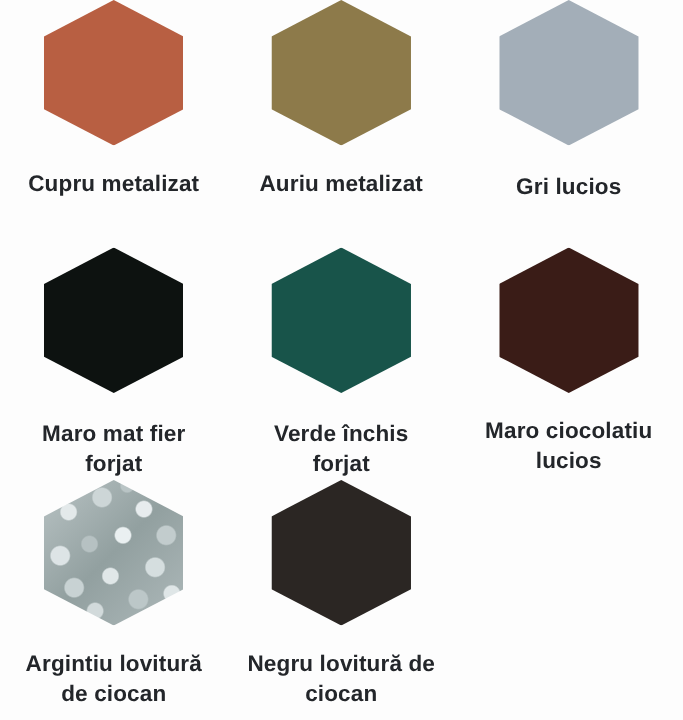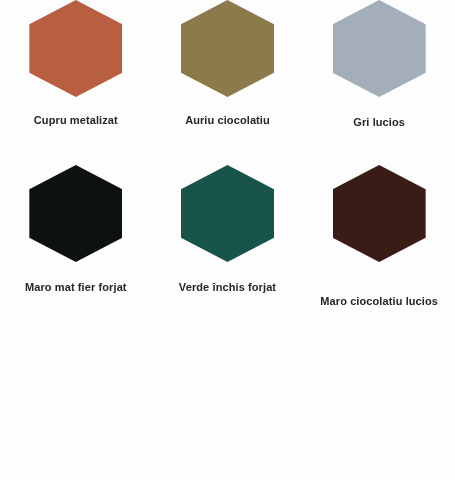--- a/index.html
+++ b/index.html
@@ -44,30 +44,30 @@
   .hex::after {
     content: "";
     position: absolute;
     inset: 0;
     border-radius: 10px;
     pointer-events: none;
   }
 
   .hex-label {
     margin-top: 16px;
-    font-size: 11px;
+    font-size: 15px;
     font-weight: bold;
     color: #23262a;
     text-align: center;
     line-height: 1.35;
     letter-spacing: 0.1px;
     max-width: 126px;
   }
   .row-2 .hex-label { margin-top: 18px; }
-  .row-3 .hex-label { margin-top: 32px; }
+  .row-3 .hex-label { margin-top: 16px; }
 
   
   .hex.texture-hammered-silver {
     background-color: #9fa9a9;
     background-image:
       radial-gradient(circle at 18% 22%, #e3e9ea 0 5px, transparent 6px),
       radial-gradient(circle at 42% 12%, #cdd6d7 0 6px, transparent 7px),
       radial-gradient(circle at 72% 20%, #e7ecee 0 5px, transparent 6px),
       radial-gradient(circle at 88% 38%, #c2cccd 0 6px, transparent 7px),
       radial-gradient(circle at 12% 52%, #dde4e6 0 6px, transparent 7px),
@@ -109,34 +109,42 @@
 <body style="background: rgb(253, 253, 253);">
 
 <div class="palette-grid">
 
   <div class="swatch-cell row-1">
     <div class="hex" id="hex-0-0" style="background: rgb(184, 95, 66);"></div>
     <div class="hex-label">Cupru metalizat</div>
   </div>
   <div class="swatch-cell row-1">
     <div class="hex" id="hex-0-1" style="background: rgb(141, 122, 74);"></div>
-    <div class="hex-label">Auriu ciocolatiu</div>
+    <div class="hex-label">Auriu metalizat</div>
   </div>
 
   <div class="swatch-cell row-2">
     <div class="hex" id="hex-1-0" style="background: rgb(163, 174, 184);"></div>
     <div class="hex-label">Gri lucios</div>
   </div>
   <div class="swatch-cell row-2">
     <div class="hex" id="hex-1-1" style="background: rgb(13, 18, 16);"></div>
     <div class="hex-label">Maro mat fier forjat</div>
   </div>
   <div class="swatch-cell row-2">
     <div class="hex" id="hex-1-2" style="background: rgb(24, 84, 74);"></div>
     <div class="hex-label">Verde închis forjat</div>
   </div>
 
   <div class="swatch-cell row-3">
     <div class="hex" id="hex-2-0" style="background: rgb(58, 28, 23);"></div>
     <div class="hex-label">Maro ciocolatiu lucios</div>
   </div>
+  <div class="swatch-cell row-3">
+    <div class="hex texture-hammered-silver" id="hex-2-1"></div>
+    <div class="hex-label">Argintiu lovitură de ciocan</div>
+  </div>
+  <div class="swatch-cell row-3">
+    <div class="hex texture-hammered-black" id="hex-2-2"></div>
+    <div class="hex-label">Negru lovitură de ciocan</div>
+  </div>
 
 </div>
 
 </body></html>

